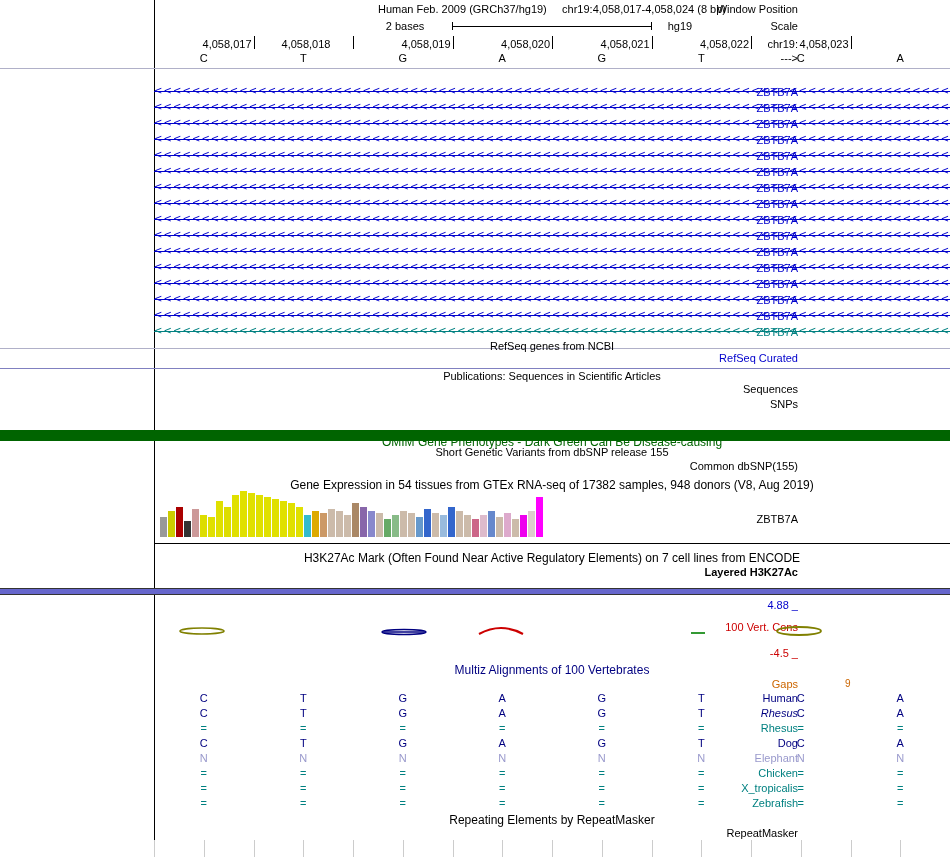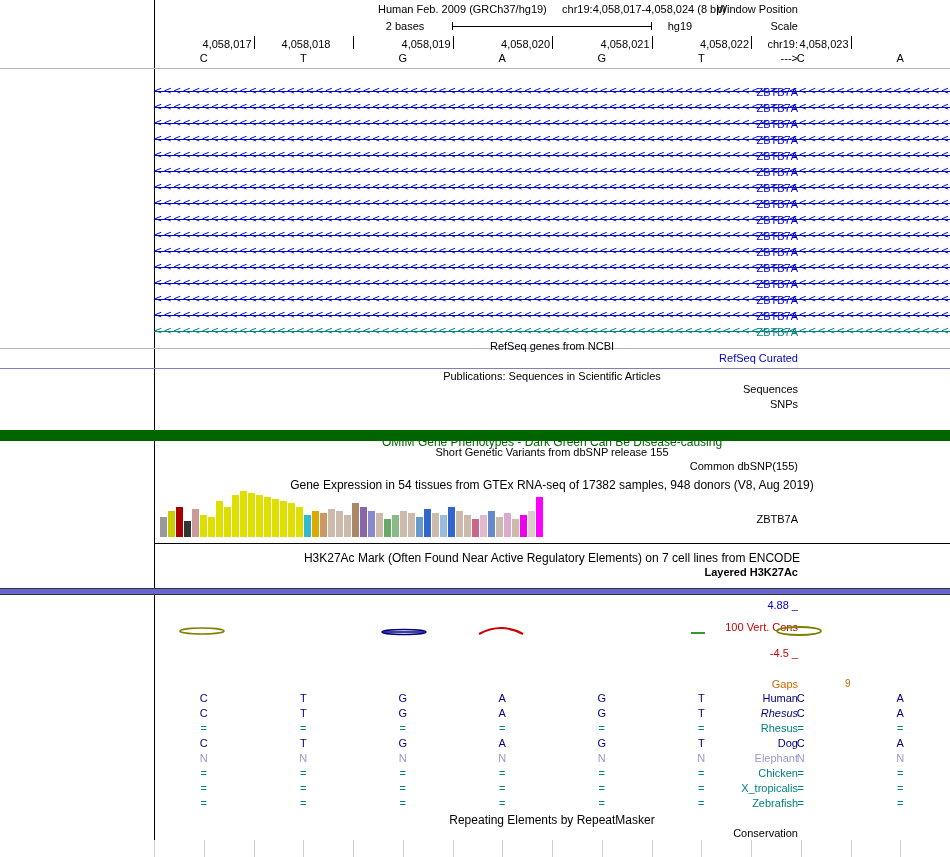--- a/index.html
+++ b/index.html
@@ -268,20 +268,21 @@
 
   <svg style="position:absolute;left:154px;top:612px;" width="796" height="45">
     <ellipse cx="48" cy="19" rx="22" ry="3" fill="none" stroke="#808000" stroke-width="1.6"></ellipse>
     <path d="M 228 20 L 272 20" stroke="#000080" stroke-width="1.6" fill="none"></path>
     <ellipse cx="250" cy="20" rx="22" ry="2.5" fill="none" stroke="#000080" stroke-width="1.4"></ellipse>
     <path d="M 325 22 Q 347 10 369 22" stroke="#cc0000" stroke-width="2" fill="none"></path>
     <path d="M 537 21 L 551 21" stroke="#008000" stroke-width="1.6" fill="none"></path>
     <ellipse cx="645" cy="19" rx="22" ry="4" fill="none" stroke="#808000" stroke-width="1.8"></ellipse>
   </svg>
 
+  <div class="centered-title" style="top:663px;color:#000080;font-size:12px;">Multiz Alignments of 100 Vertebrates</div>
   <div class="lab orange" style="top:678px;">Gaps</div>
   <div style="position:absolute;left:845px;top:678px;color:#cc6600;font-size:10px;">9</div>
   <div id="multiz">
       <div class="lab" style="top: 692px; color: rgb(0, 0, 128);">Human</div>
       <div class="multizrow" style="top: 692px;">
         <div class="mz" style="left: 39.75px; color: rgb(0, 0, 128);">C</div>
         <div class="mz" style="left: 139.25px; color: rgb(0, 0, 128);">T</div>
         <div class="mz" style="left: 238.75px; color: rgb(0, 0, 128);">G</div>
         <div class="mz" style="left: 338.25px; color: rgb(0, 0, 128);">A</div>
         <div class="mz" style="left: 437.75px; color: rgb(0, 0, 128);">G</div>
@@ -362,21 +363,21 @@
         <div class="mz" style="left: 238.75px; color: rgb(0, 128, 128);">=</div>
         <div class="mz" style="left: 338.25px; color: rgb(0, 128, 128);">=</div>
         <div class="mz" style="left: 437.75px; color: rgb(0, 128, 128);">=</div>
         <div class="mz" style="left: 537.25px; color: rgb(0, 128, 128);">=</div>
         <div class="mz" style="left: 636.75px; color: rgb(0, 128, 128);">=</div>
         <div class="mz" style="left: 736.25px; color: rgb(0, 128, 128);">=</div>
       </div>
     </div>
 
   <div class="centered-title" style="top:813px;font-size:12px;">Repeating Elements by RepeatMasker</div>
-  <div class="lab" style="top:827px;color:#000;">Conservation</div>
+  <div class="lab" style="top:827px;color:#000;">RepeatMasker</div>
   <div class="smallgrid" id="botgrid">
       <div class="gridv" style="left: 0px;"></div>
       <div class="gridv" style="left: 49.75px;"></div>
       <div class="gridv" style="left: 99.5px;"></div>
       <div class="gridv" style="left: 149.25px;"></div>
       <div class="gridv" style="left: 199px;"></div>
       <div class="gridv" style="left: 248.75px;"></div>
       <div class="gridv" style="left: 298.5px;"></div>
       <div class="gridv" style="left: 348.25px;"></div>
       <div class="gridv" style="left: 398px;"></div>

